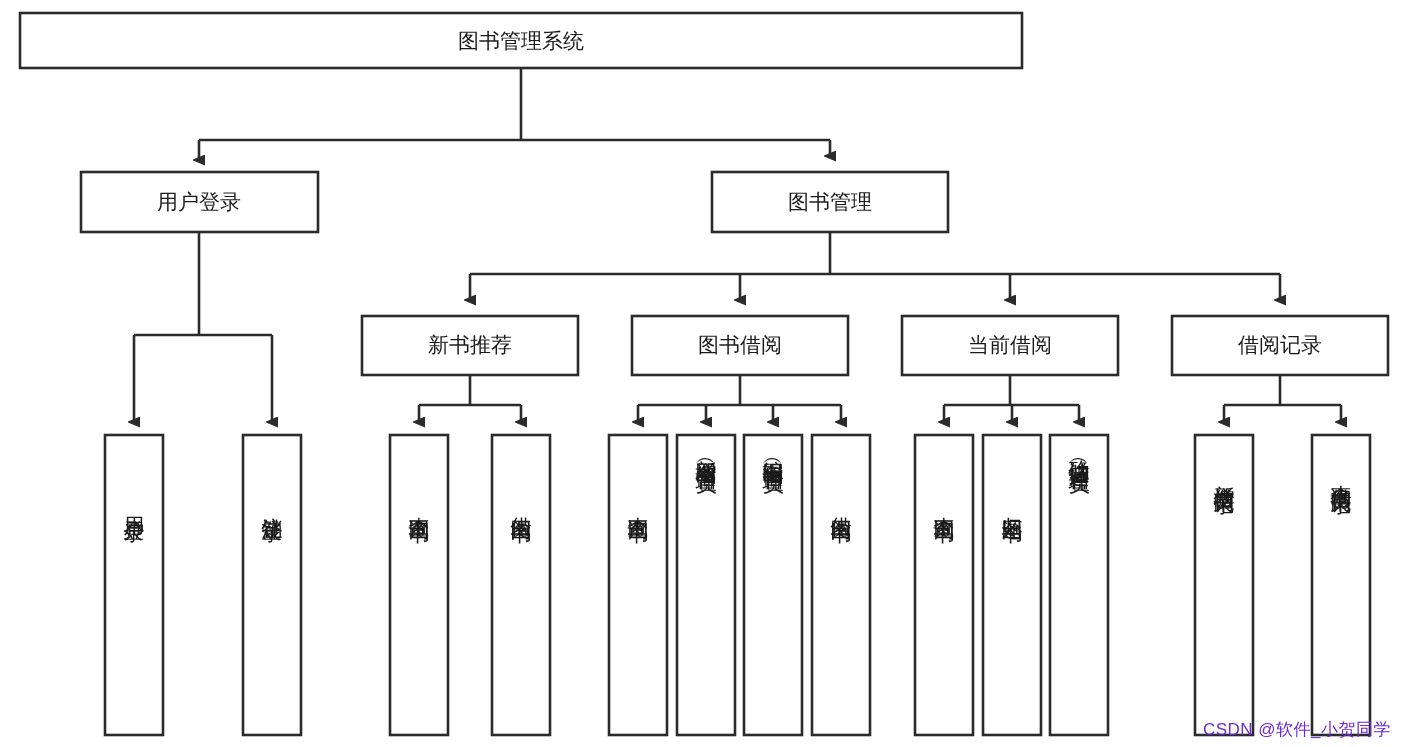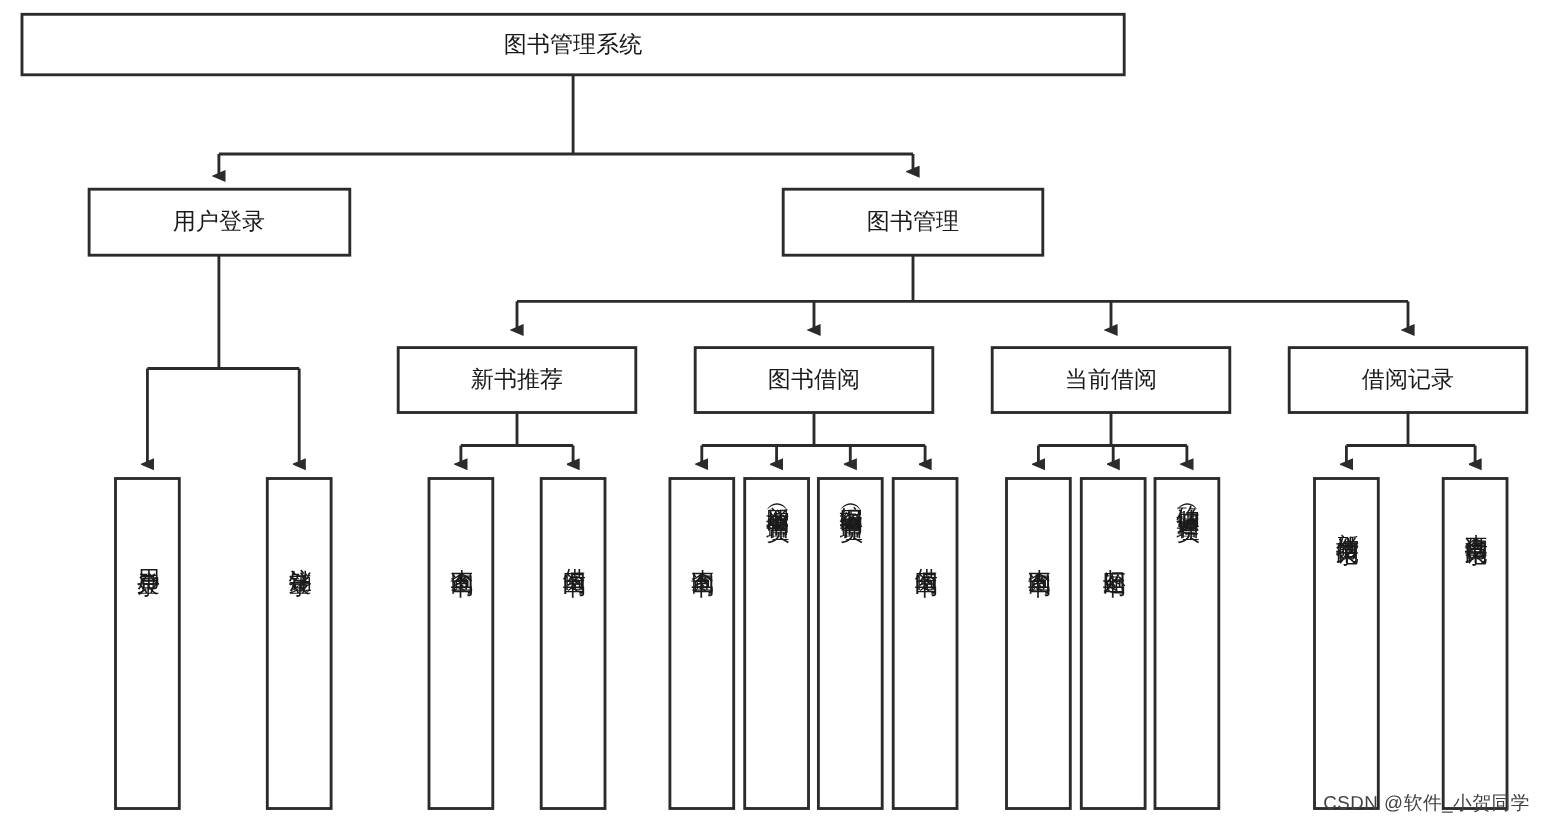--- a/index.html
+++ b/index.html
@@ -62,21 +62,21 @@
     font-family: "Liberation Sans", "DejaVu Sans", sans-serif;
     font-size: 21px;
     color: #1a1a1a;
   }
   .watermark {
     position: absolute;
     right: 14px;
     bottom: 6px;
     font-family: "Liberation Sans", "DejaVu Sans", sans-serif;
     font-size: 17px;
-    color: #404040;
+    color: #6d28d9;
     letter-spacing: 0.5px;
     white-space: nowrap;
   }
 </style>
 </head>
 <body>
 
 <div id="diagram-root">
 
   <svg class="flow" viewBox="0 0 1405 747">

